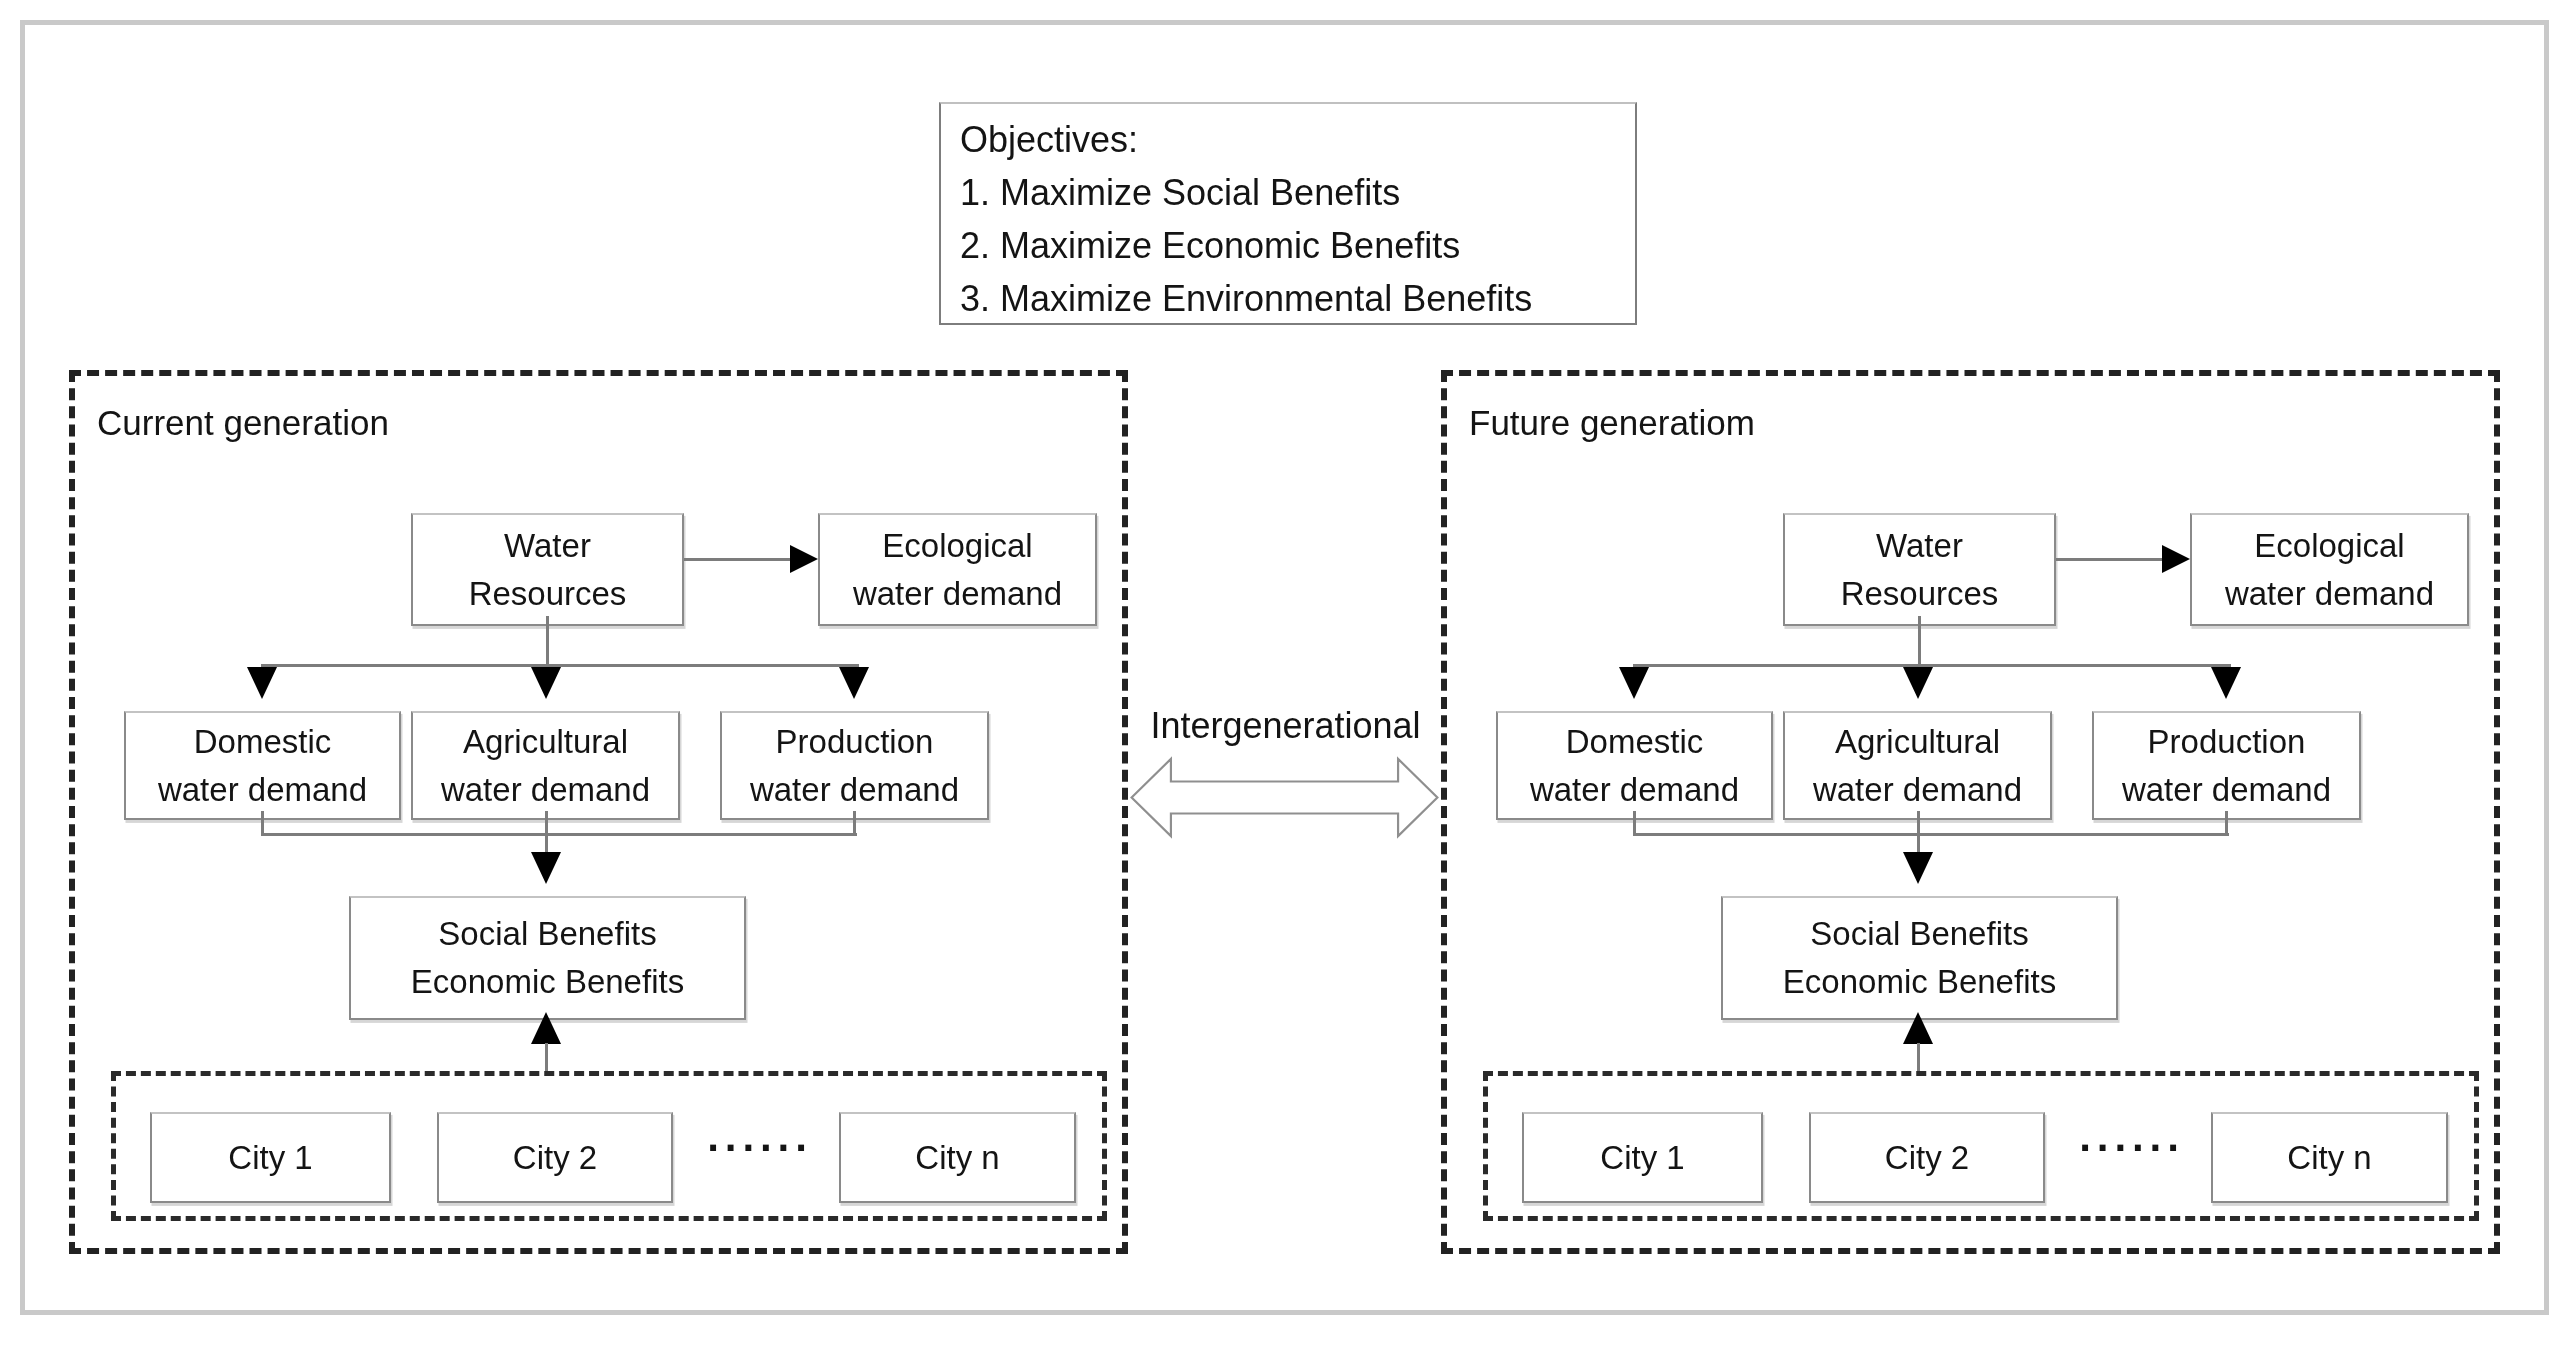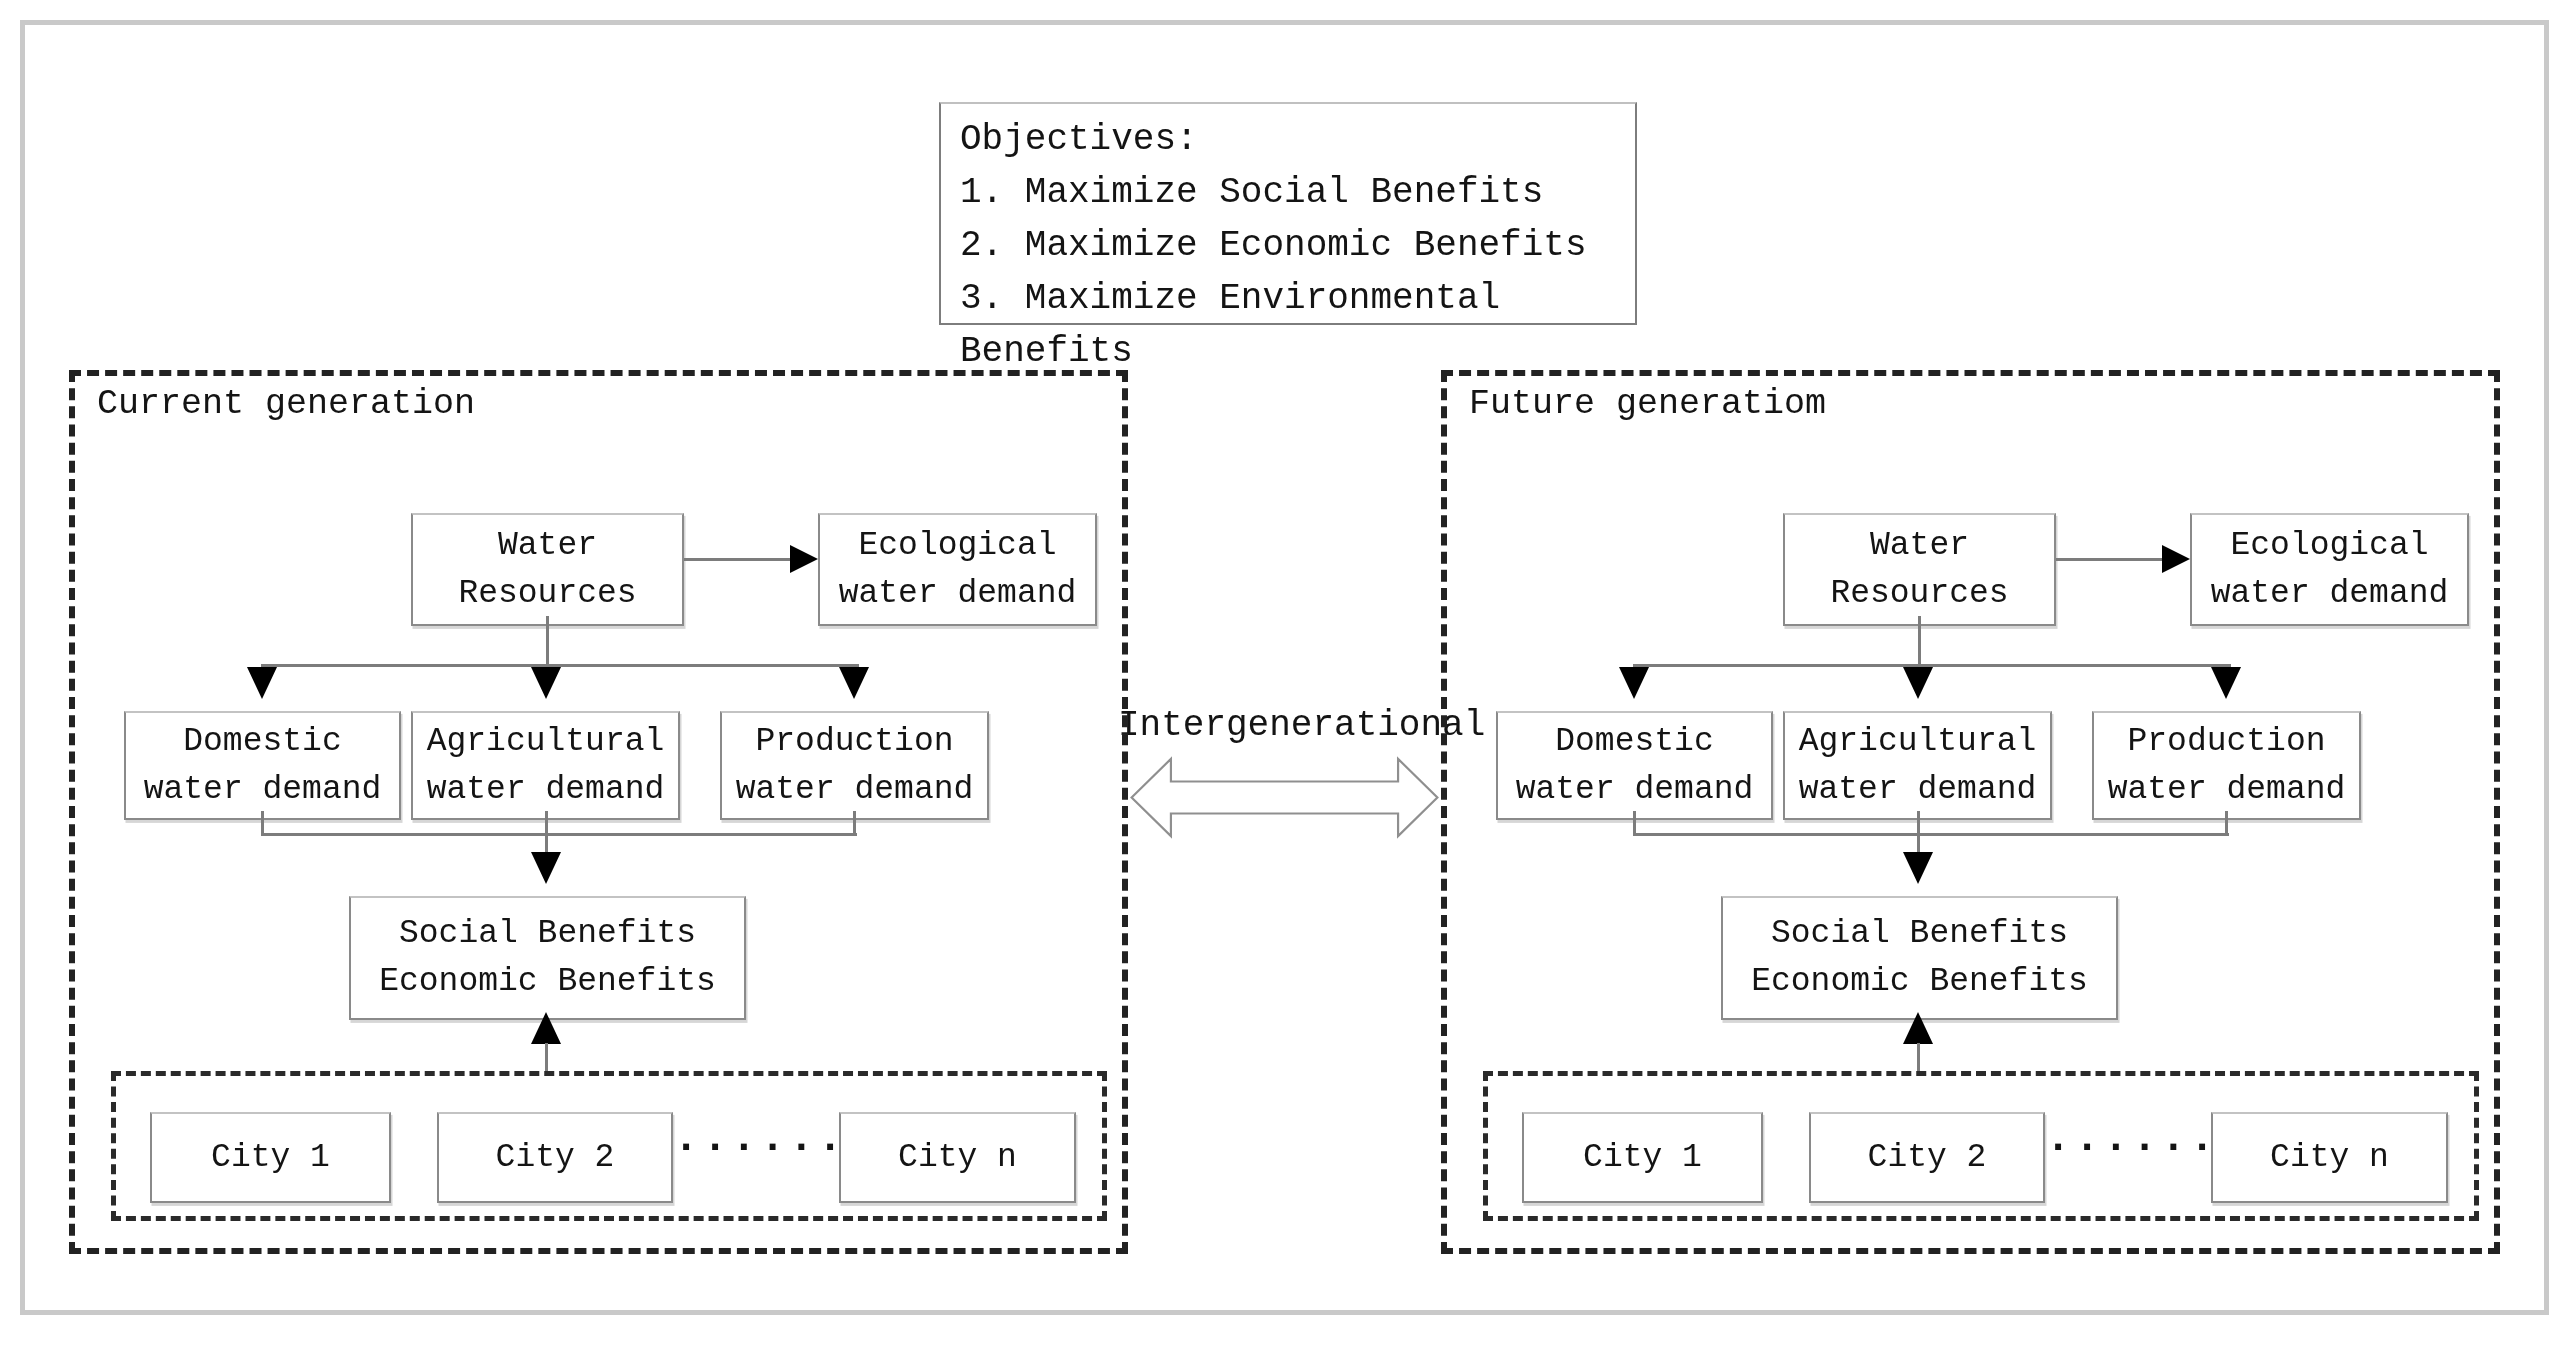--- a/index.html
+++ b/index.html
@@ -1,29 +1,29 @@
 <!DOCTYPE html>
 <html style="font-size:11.6px"><head>
 <meta charset="utf-8">
 <style>
   html,body{margin:0;padding:0;background:#ffffff;}
   #canvas{
     position:relative;width:2576px;height:1351px;background:#ffffff;overflow:hidden;
-    font-family:Liberation Mono, monospace;color:#141414;border-radius:6px;
+    font-family:Liberation Sans, sans-serif;color:#141414;border-radius:6px;
   }
   .frame{
     position:absolute;left:20.4px;top:20.4px;width:2529px;height:1295px;
     border:5.8px solid #c9c9c9;box-sizing:border-box;
   }
   .panel{
     position:absolute;top:370px;width:1059px;height:884px;
     border:6.6px dashed #222222;box-sizing:border-box;background:transparent;
   }
   .panel-title{
-    position:absolute;left:22px;top:8px;font-size:35px;white-space:nowrap;
+    position:absolute;left:22px;top:27px;font-size:35px;white-space:nowrap;
   }
   .node{
     position:absolute;background:#ffffff;
     border:2.2px solid #8a8a8a;border-top-color:#c3c3c3;
     box-shadow:1.5px 2.9px 0 #d6d6d6;
     display:flex;align-items:center;justify-content:center;
     text-align:center;font-size:33px;line-height:1.45;white-space:pre-line;
     box-sizing:border-box;
     margin-top:10px;
   }

